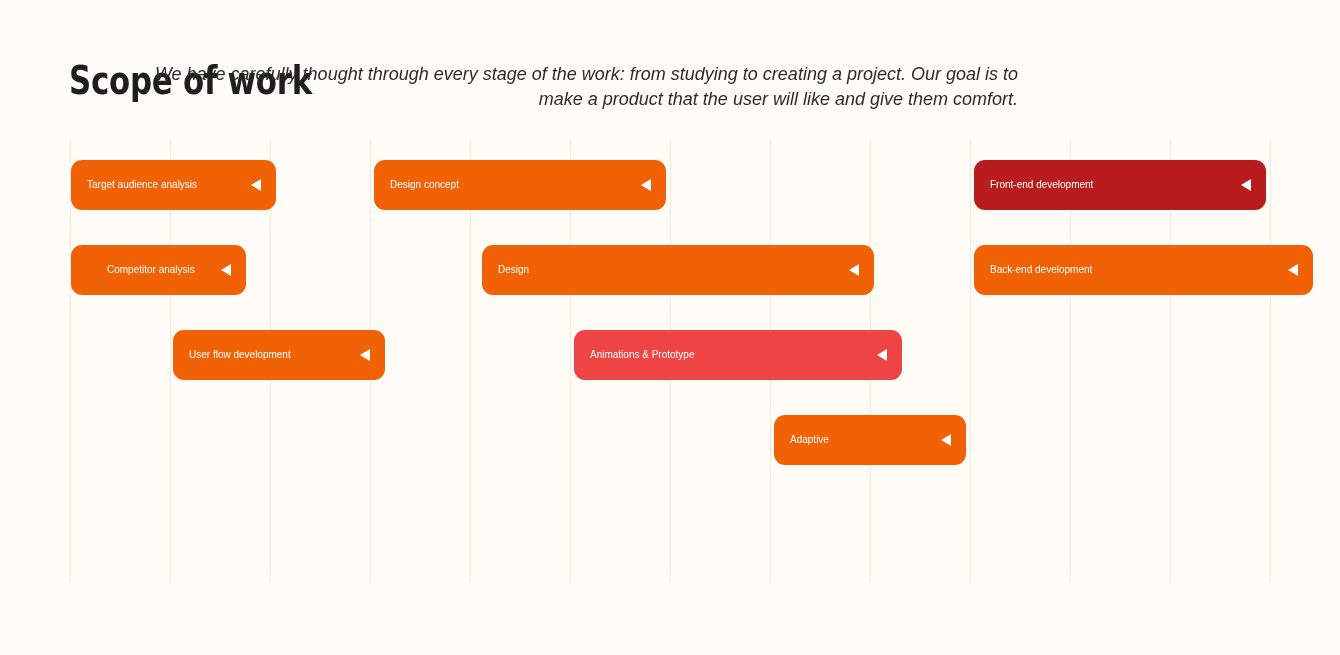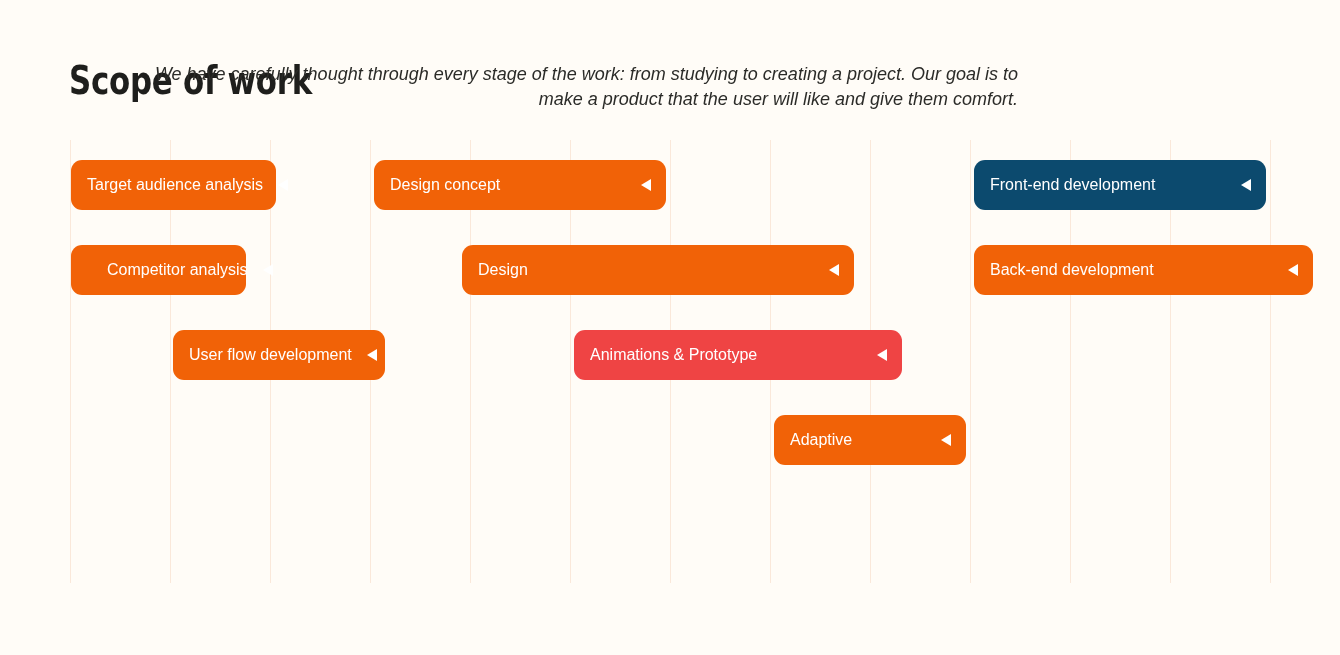--- a/index.html
+++ b/index.html
@@ -90,21 +90,21 @@
     border-radius: 11px;
     display: flex;
     align-items: center;
     box-sizing: border-box;
     padding-left: 16px;
     padding-right: 14px;
   }
 
   .bar-label {
     color: #FFFFFF;
-    font-size: 16px;
+    font-size: 10px;
     line-height: 1;
     white-space: nowrap;
     flex: 0 0 auto;
   }
 
   .bar-spacer {
     flex: 1 1 auto;
     min-width: 14px;
   }
 
@@ -163,42 +163,42 @@
             <path d="M11 1 L11 13 L1 7 Z" fill="#FFFFFF"></path>
           </svg>
         </div>
         <div class="bar" style="left: 304px; width: 292px; top: 20px; background: rgb(241, 98, 7); align-items: center;">
           <span class="bar-label" style="color: rgb(255, 255, 255);">Design concept</span>
           <span class="bar-spacer"></span>
           <svg class="collapse-icon" viewBox="0 0 12 14">
             <path d="M11 1 L11 13 L1 7 Z" fill="#FFFFFF"></path>
           </svg>
         </div>
-        <div class="bar" style="left: 392px; width: 392px; top: 105px; background: rgb(241, 98, 7);">
+        <div class="bar" style="left: 412px; width: 392px; top: 105px; background: rgb(241, 98, 7);">
           <span class="bar-label" style="color: rgb(255, 255, 255);">Design</span>
           <span class="bar-spacer"></span>
           <svg class="collapse-icon" viewBox="0 0 12 14">
             <path d="M11 1 L11 13 L1 7 Z" fill="#FFFFFF"></path>
           </svg>
         </div>
         <div class="bar" style="left: 504px; width: 328px; top: 190px; background: #ef4444;">
           <span class="bar-label" style="color: rgb(255, 255, 255);">Animations &amp; Prototype</span>
           <span class="bar-spacer"></span>
           <svg class="collapse-icon" viewBox="0 0 12 14">
             <path d="M11 1 L11 13 L1 7 Z" fill="#FFFFFF"></path>
           </svg>
         </div>
         <div class="bar" style="left: 704px; width: 192px; top: 275px; background: rgb(241, 98, 7);">
           <span class="bar-label" style="color: rgb(255, 255, 255);">Adaptive</span>
           <span class="bar-spacer"></span>
           <svg class="collapse-icon" viewBox="0 0 12 14">
             <path d="M11 1 L11 13 L1 7 Z" fill="#FFFFFF"></path>
           </svg>
         </div>
-        <div class="bar" style="left: 904px; width: 292px; top: 20px; background: #0c4a6e;">
+        <div class="bar" style="left: 904px; width: 292px; top: 20px; background: #b91c1c;">
           <span class="bar-label" style="color: rgb(255, 255, 255);">Front-end development</span>
           <span class="bar-spacer"></span>
           <svg class="collapse-icon" viewBox="0 0 12 14">
             <path d="M11 1 L11 13 L1 7 Z" fill="#FFFFFF"></path>
           </svg>
         </div>
         <div class="bar" style="left: 904px; width: 339px; top: 105px; background: rgb(241, 98, 7);">
           <span class="bar-label" style="color: rgb(255, 255, 255);">Back-end development</span>
           <span class="bar-spacer"></span>
           <svg class="collapse-icon" viewBox="0 0 12 14">

